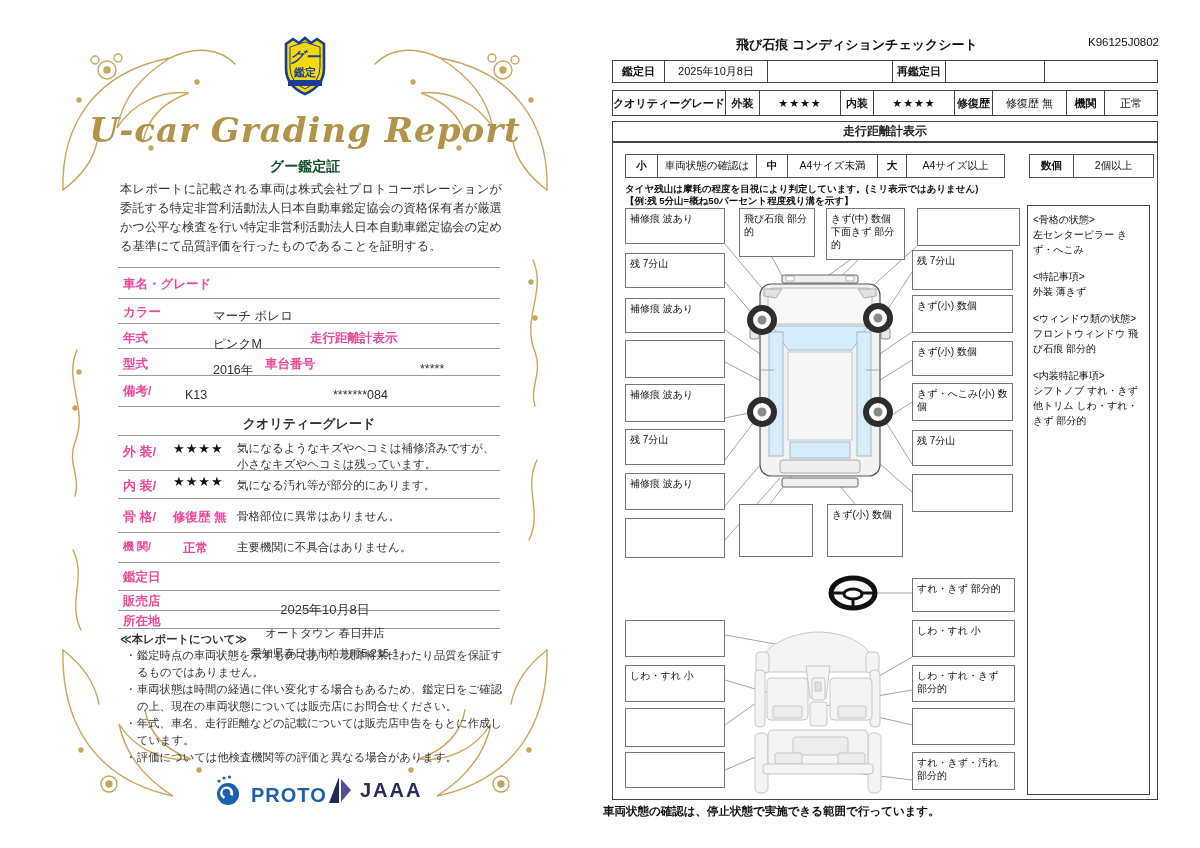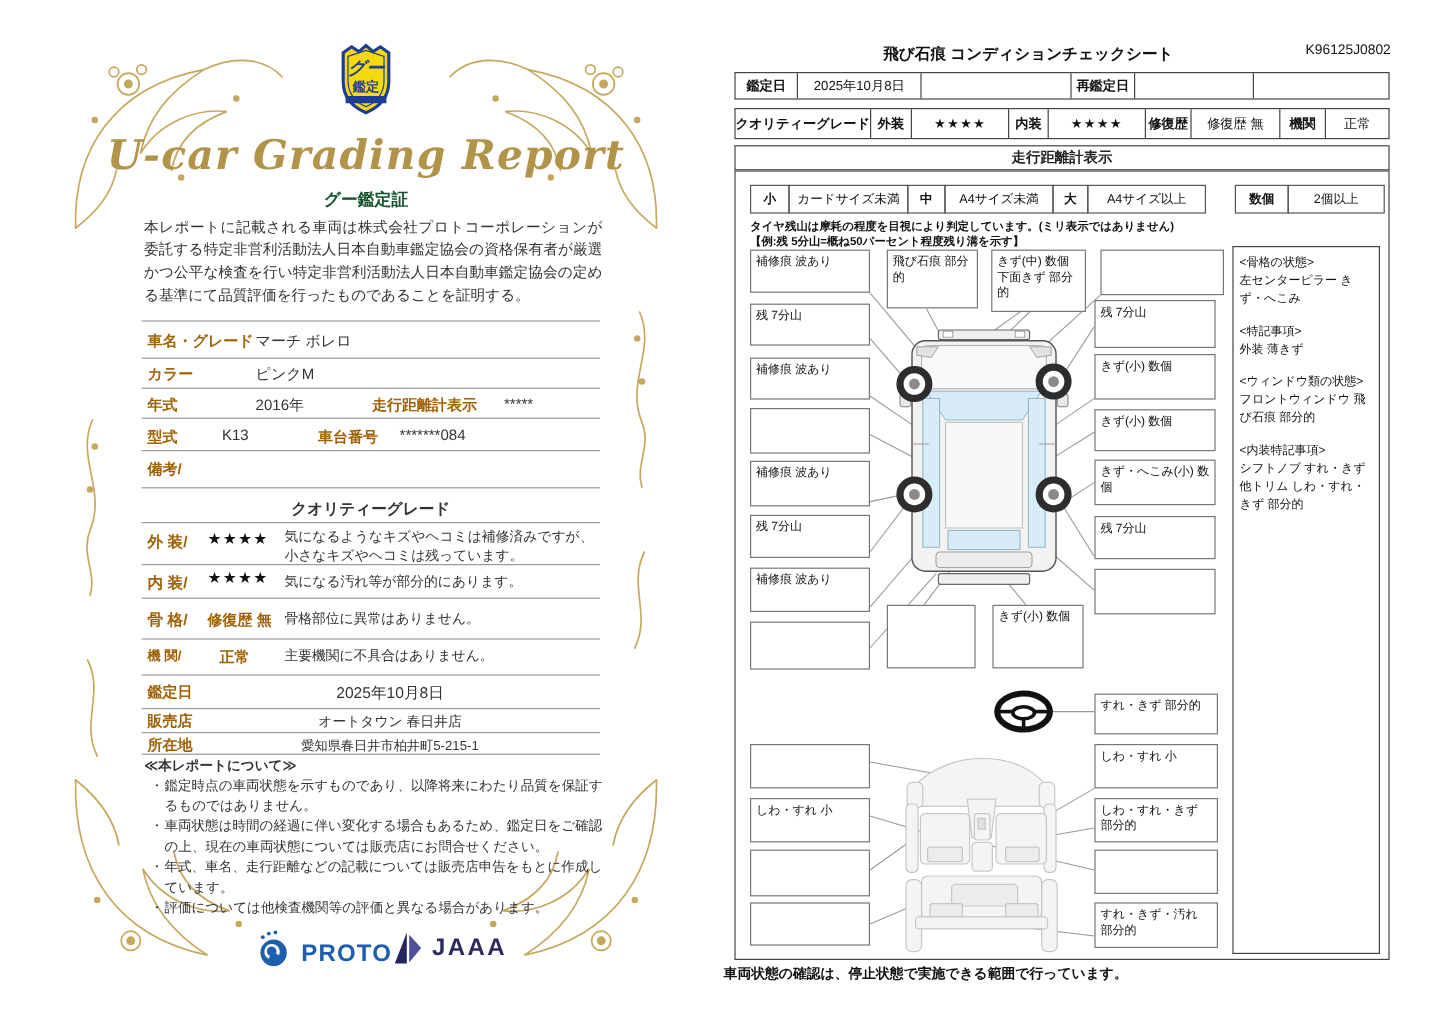--- a/index.html
+++ b/index.html
@@ -12,22 +12,22 @@
   
   #cert{left:55px;top:30px;width:500px;height:800px;}
   .cert-title{
     width:100%;text-align:center;font-family:"DejaVu Serif","Liberation Serif",serif;
     font-style:italic;font-weight:bold;font-size:34px;color:#b2934a;letter-spacing:1px;
   }
   .cert-sub{width:100%;text-align:center;font-size:14px;font-weight:bold;color:#14532d;}
   .cert-par{font-size:12.2px;line-height:1.55;color:#333;text-align:justify;}
   .sec-head{width:382px;text-align:center;font-weight:bold;font-size:13px;color:#333;}
   .hline{height:0;border-top:1px solid #9a9a9a;width:382px;left:63px;}
-  .lbl{font-weight:bold;font-size:12.5px;color:#a16207;white-space:nowrap;}
-  .val{font-size:12.5px;color:#333;white-space:nowrap;}
+  .lbl{font-weight:bold;font-size:12.5px;color:#ec4899;white-space:nowrap;}
+  .val{font-size:12.5px;color:#333;white-space:nowrap;margin-top:32px;}
   .stars{font-size:13px;color:#111;letter-spacing:1px;font-weight:bold;white-space:nowrap;}
   .desc{font-size:11.5px;color:#333;line-height:1.35;}
   .about{font-size:11.3px;color:#333;line-height:1.5;}
   .about-item{display:flex;}
   .about-item .bullet{flex:0 0 12px;}
   .logo-text-proto{font-size:20px;font-weight:bold;color:#1d5fad;letter-spacing:1px;}
   .logo-text-jaaa{font-size:20px;font-weight:bold;color:#2b2b5e;letter-spacing:2px;}
   
   #sheet{left:600px;top:30px;width:565px;height:800px;}
   .sheet-title{font-size:13px;font-weight:bold;color:#111;text-align:center;}
@@ -242,21 +242,21 @@
     <div class="tcell" style="width:38px;font-weight:bold">修復歴</div>
     <div class="tcell" style="width:74px">修復歴 無</div>
     <div class="tcell" style="width:38px;font-weight:bold">機関</div>
     <div class="tcell" style="width:52px">正常</div>
   </div>
 
   <div class="abs frame" style="left:12px;top:91px;width:546px;height:21px;display:flex;align-items:center;justify-content:center;font-size:12px;font-weight:bold">走行距離計表示</div>
   <div class="abs frame" style="left:12px;top:112px;width:546px;height:658px"></div>
 
   <div class="legend-cell" style="left:25px;top:124px;width:33px;height:24px;font-weight:bold">小</div>
-  <div class="legend-cell" style="left:57px;top:124px;width:100px;height:24px">カードサイズ未満</div>
+  <div class="legend-cell" style="left:57px;top:124px;width:100px;height:24px">車両状態の確認は</div>
   <div class="legend-cell" style="left:156px;top:124px;width:32px;height:24px;font-weight:bold">中</div>
   <div class="legend-cell" style="left:187px;top:124px;width:91px;height:24px">A4サイズ未満</div>
   <div class="legend-cell" style="left:277px;top:124px;width:30px;height:24px;font-weight:bold">大</div>
   <div class="legend-cell" style="left:306px;top:124px;width:99px;height:24px">A4サイズ以上</div>
   <div class="legend-cell" style="left:429px;top:124px;width:45px;height:24px;font-weight:bold">数個</div>
   <div class="legend-cell" style="left:473px;top:124px;width:81px;height:24px">2個以上</div>
 
   <div class="abs note-sm" style="left:25px;top:153px">タイヤ残山は摩耗の程度を目視により判定しています。(ミリ表示ではありません)</div>
   <div class="abs note-sm" style="left:25px;top:165px">【例:残 5分山=概ね50パーセント程度残り溝を示す】</div>
 

